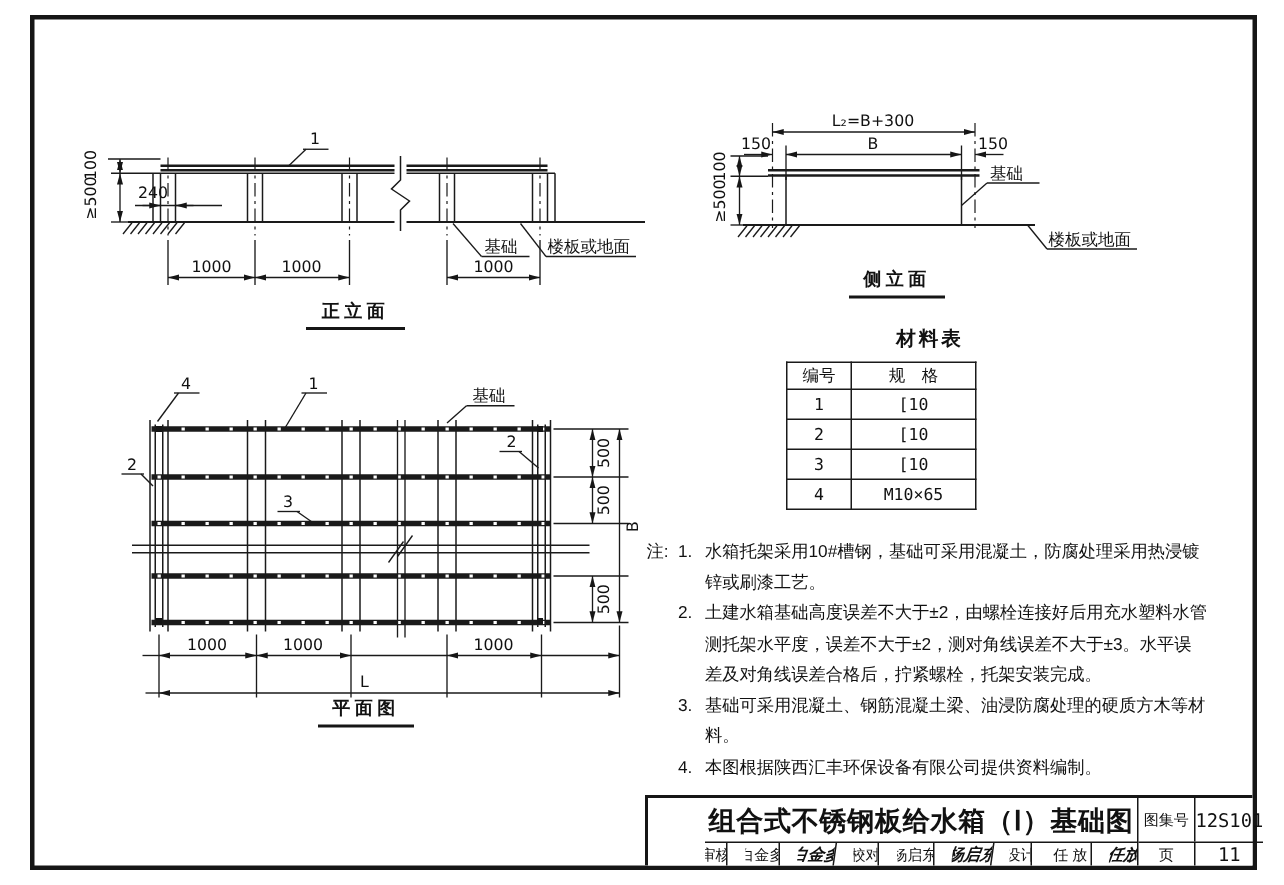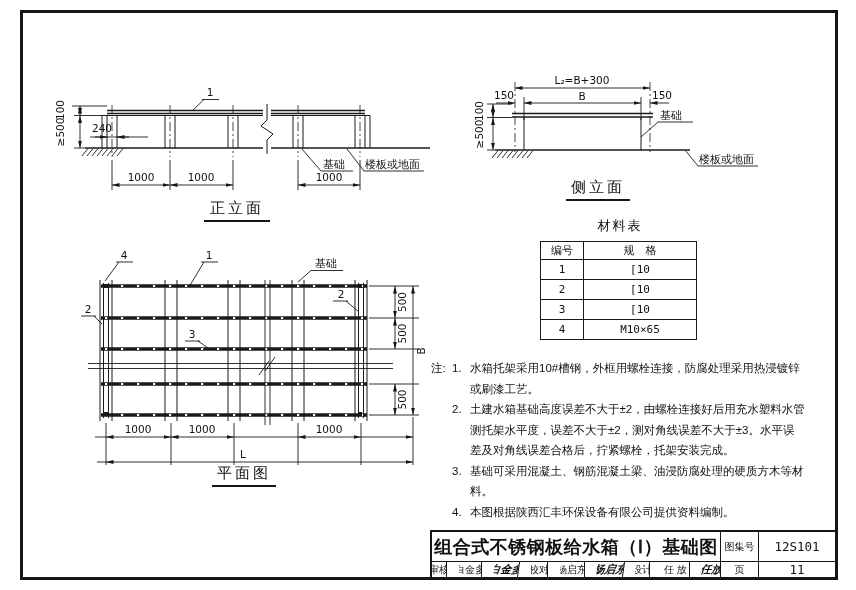--- a/index.html
+++ b/index.html
@@ -4,40 +4,40 @@
 <style>
   html,body{margin:0;padding:0;background:#e8e8e8;}
   .page{position:relative;width:856px;height:590px;background:#ffffff;overflow:hidden;
         font-family:"Liberation Sans",sans-serif;color:#111;}
   .frame{position:absolute;left:20px;top:10px;width:812px;height:564px;border:3px solid #161616;}
   svg{position:absolute;overflow:visible;}
   .svg-fe{left:50px;top:62px;}
   .svg-se{left:450px;top:62px;}
   .svg-pv{left:75px;top:245px;}
   svg text{font-family:"DejaVu Sans",sans-serif;fill:#111;}
-  .view-title{position:absolute;text-align:center;font-weight:400;font-size:15px;letter-spacing:3px;
+  .view-title{position:absolute;text-align:center;font-weight:700;font-size:12px;letter-spacing:3px;
               border-bottom:2.5px solid #161616;padding-bottom:2px;white-space:nowrap;}
   .t-fe{left:204px;top:199px;width:66px;}
   .t-se{left:566px;top:178px;width:64px;}
   .t-pv{left:212px;top:464px;width:64px;}
   .mat-title{position:absolute;left:588px;top:217px;width:64px;text-align:center;
-             font-weight:400;font-size:13px;letter-spacing:2px;}
-  table.mat{position:absolute;left:540px;top:241px;width:157px;border-collapse:collapse;
+             font-weight:700;font-size:13px;letter-spacing:2px;}
+  table.mat{position:absolute;left:524px;top:241px;width:127px;border-collapse:collapse;
             border:1.8px solid #1a1a1a;table-layout:fixed;}
   table.mat td,table.mat th{border:1.2px solid #1a1a1a;text-align:center;padding:0;
             font-weight:400;font-size:11px;}
   table.mat th{height:17px;}
   table.mat td{height:19px;font-family:"DejaVu Sans Mono",monospace;}
   table.mat .c-no{width:42px;}
   .notes{position:absolute;left:431px;top:358px;width:374px;font-size:11.5px;line-height:20.5px;}
   .note-item{position:relative;padding-left:39px;}
   .note-prefix{position:absolute;left:0;top:0;}
   .note-num{position:absolute;left:21px;}
   .title-block{position:absolute;left:430px;top:530px;width:405px;height:47px;box-sizing:border-box;
-               border-top:2px solid #161616;border-left:2px solid #161616;display:flex;background:#fff;}
+               border-top:2px solid #161616;border-left:2px solid #161616;display:flex;background:#fff;padding-left:38px;}
   .tb-left{width:288px;display:flex;flex-direction:column;}
   .tb-title{height:29.5px;border-bottom:1.5px solid #161616;display:flex;align-items:center;
             justify-content:center;font-size:18px;font-weight:700;letter-spacing:0.5px;white-space:nowrap;}
   .tb-staff{flex:1;display:flex;gap:12px;}
   .tb-cell{border-right:1px solid #161616;display:flex;align-items:center;justify-content:center;
            font-size:10px;white-space:nowrap;overflow:hidden;}
   .sig{font-style:italic;font-weight:700;transform:skewX(-8deg);font-size:11px;}
   .c1{width:22px}.c2{width:35px}.c3{width:38px}.c4{width:26px}.c5{width:37px}
   .c6{width:41px}.c7{width:22px}.c8{width:42px}.c9{width:29px;border-right:none;}
   .tb-right{width:115px;border-left:1.5px solid #161616;display:flex;flex-direction:column;}
@@ -353,21 +353,21 @@
       <td>4</td>
       <td>M10×65</td>
     </tr>
   </tbody>
     </table>
 
   <div class="notes">
     <div class="note-prefix">注:</div>
     <div class="note-item">
       <span class="note-num">1.</span>
-      <span>水箱托架采用10#槽钢，外框用螺栓连接，防腐处理采用热浸镀锌或刷漆工艺。</span>
+      <span>水箱托架采用10#槽钢，基础可采用混凝土，防腐处理采用热浸镀锌或刷漆工艺。</span>
     </div>
     <div class="note-item">
       <span class="note-num">2.</span>
       <span>土建水箱基础高度误差不大于±2，由螺栓连接好后用充水塑料水管测托架水平度，误差不大于±2，测对角线误差不大于±3。水平误差及对角线误差合格后，拧紧螺栓，托架安装完成。</span>
     </div>
     <div class="note-item">
       <span class="note-num">3.</span>
       <span>基础可采用混凝土、钢筋混凝土梁、油浸防腐处理的硬质方木等材料。</span>
     </div>
     <div class="note-item">

